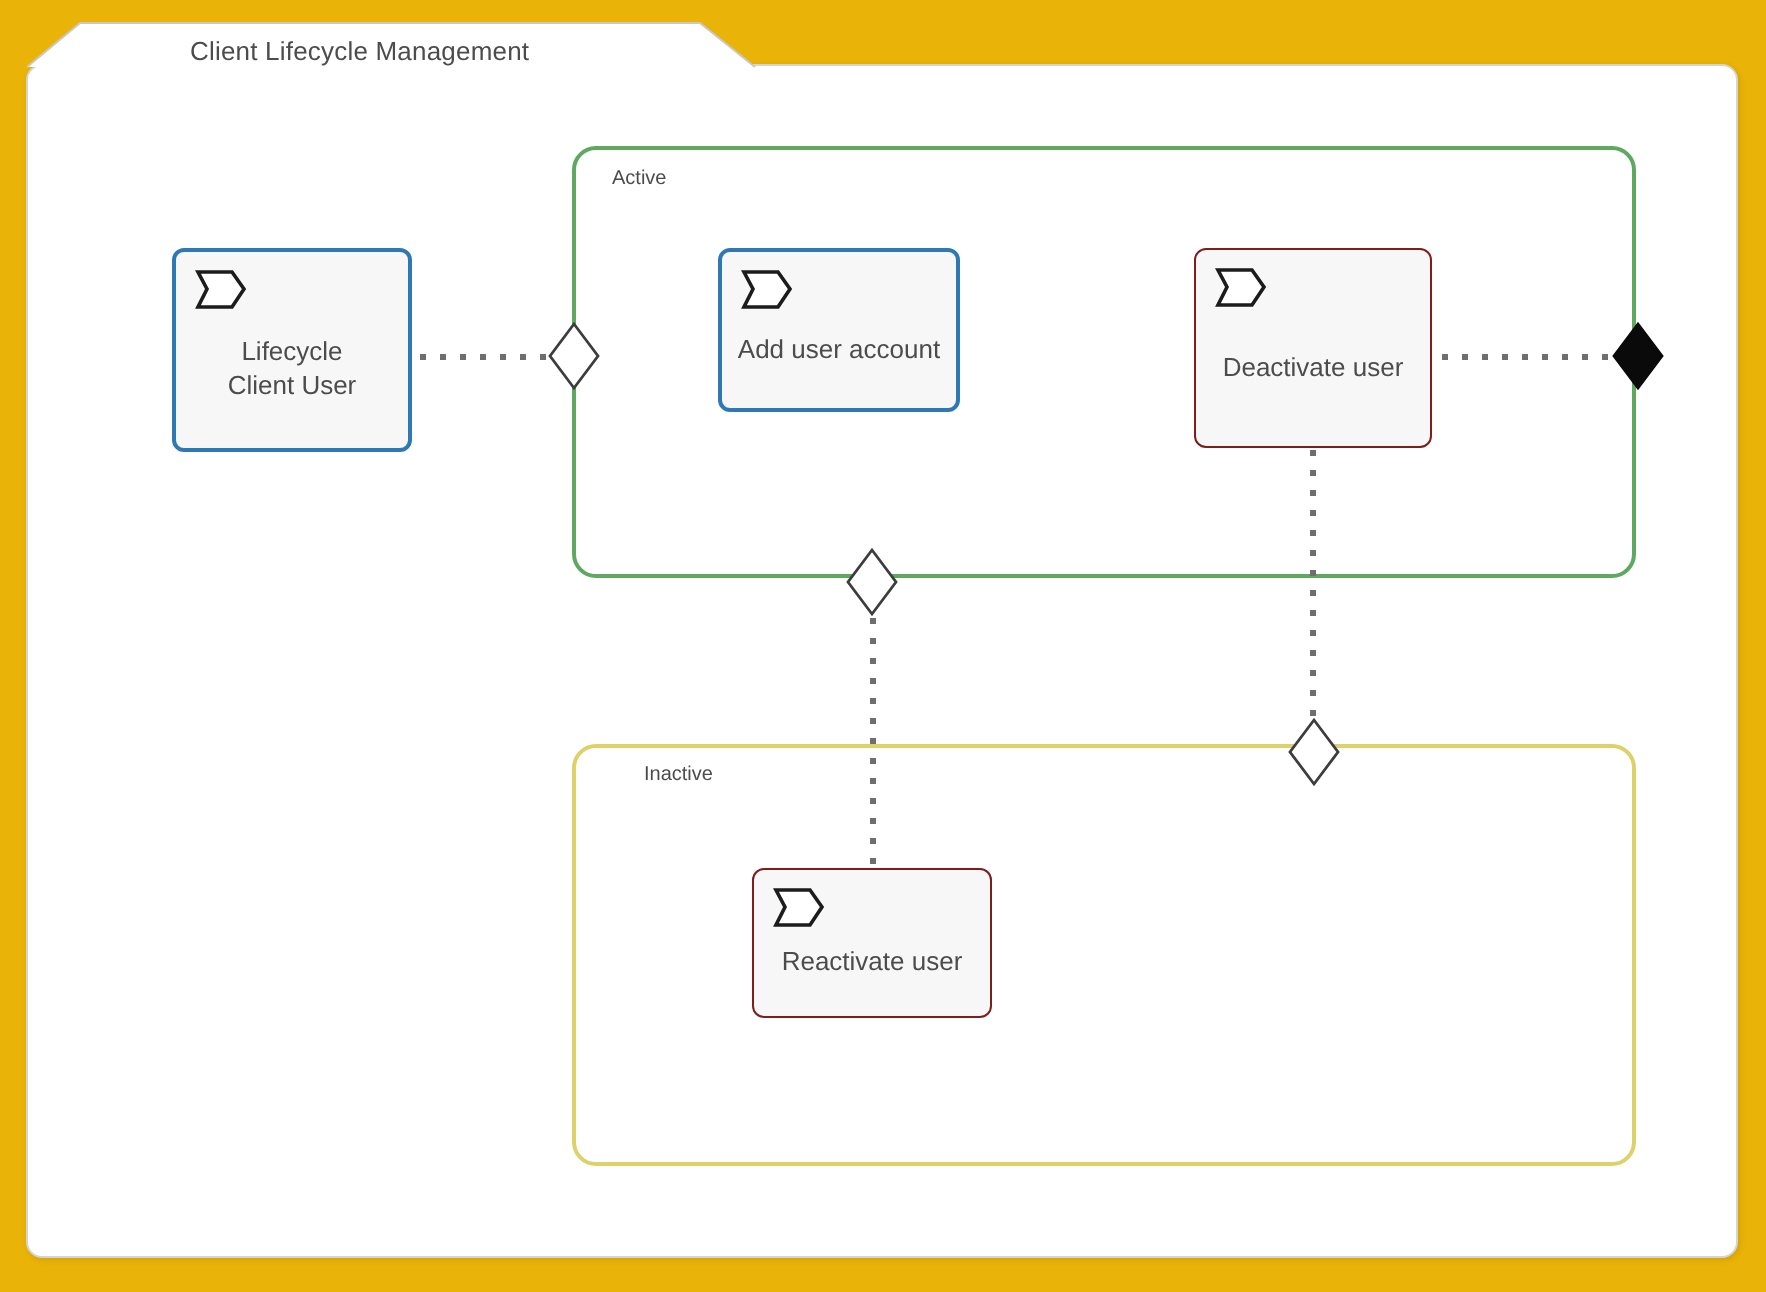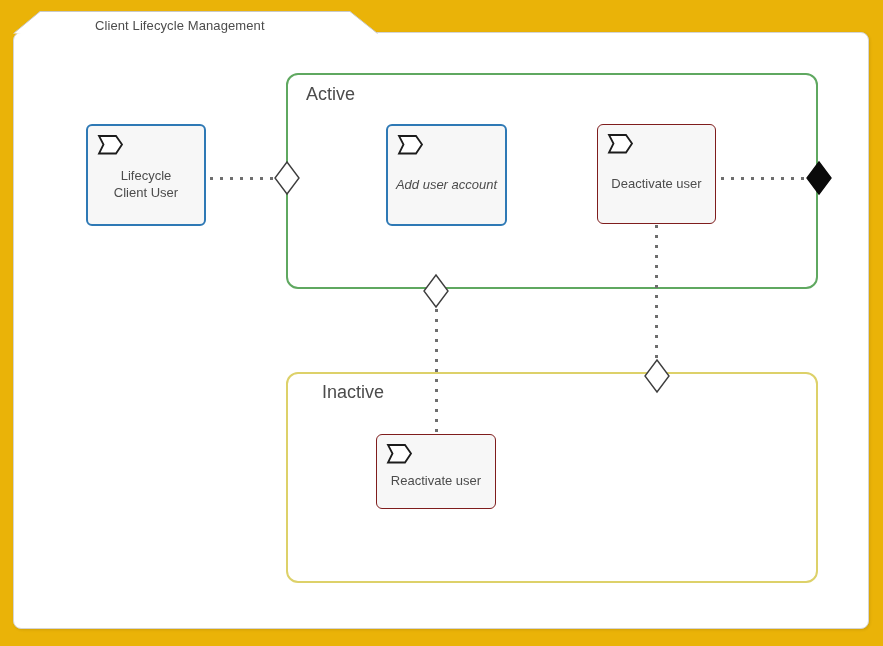--- a/index.html
+++ b/index.html
@@ -50,21 +50,21 @@
 
   
   .state-container {
     position: absolute;
     border-radius: 12px;
     background: transparent;
     box-sizing: border-box;
   }
   .state-label {
     position: absolute;
-    font-size: 18px;
+    font-size: 10px;
     color: #4c4c4c;
     white-space: nowrap;
     background: #ffffff;
     padding: 0 3px;
   }
   #container-active {
     left: 286px;
     top: 73px;
     width: 532px;
     height: 216px;
@@ -109,21 +109,21 @@
   .node-icon {
     position: absolute;
     left: 9px;
     top: 8px;
     width: 28px;
     height: 22px;
   }
   .node-icon svg { display: block; }
 
   #node-initialize   { left: 86px;  top: 124px; width: 120px; height: 102px; }
-  #node-add-user     { left: 386px; top: 124px; width: 121px; height: 102px; font-style: italic; }
+  #node-add-user     { left: 359px; top: 124px; width: 121px; height: 82px; }
   #node-deactivate   { left: 597px; top: 124px; width: 119px; height: 100px; }
   #node-reactivate   { left: 376px; top: 434px; width: 120px; height: 75px; }
 
   
   .connector {
     position: absolute;
     background-repeat: repeat;
   }
   .connector.h {
     height: 3px;

